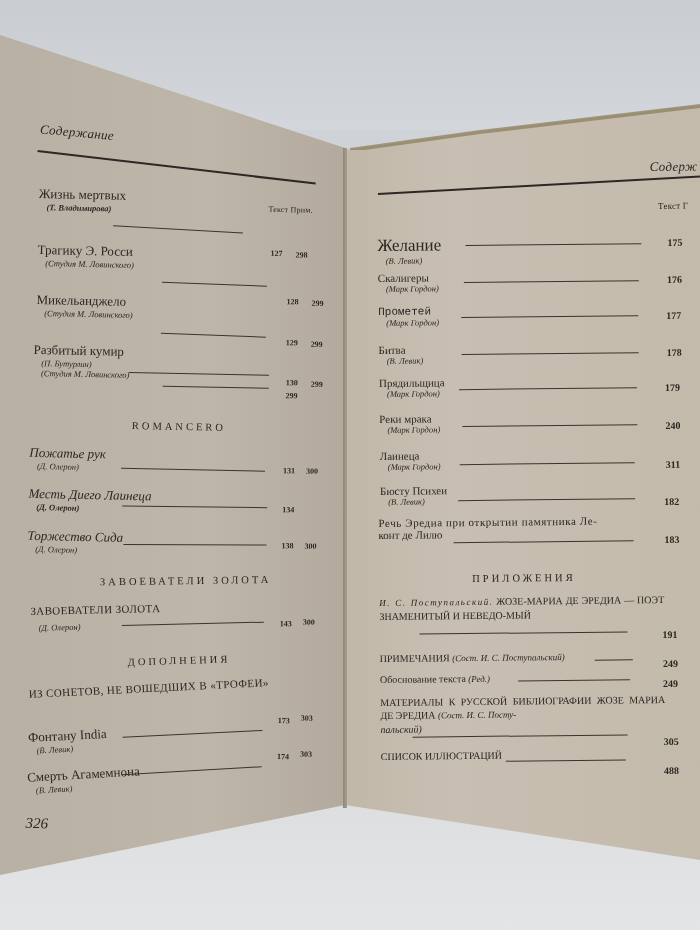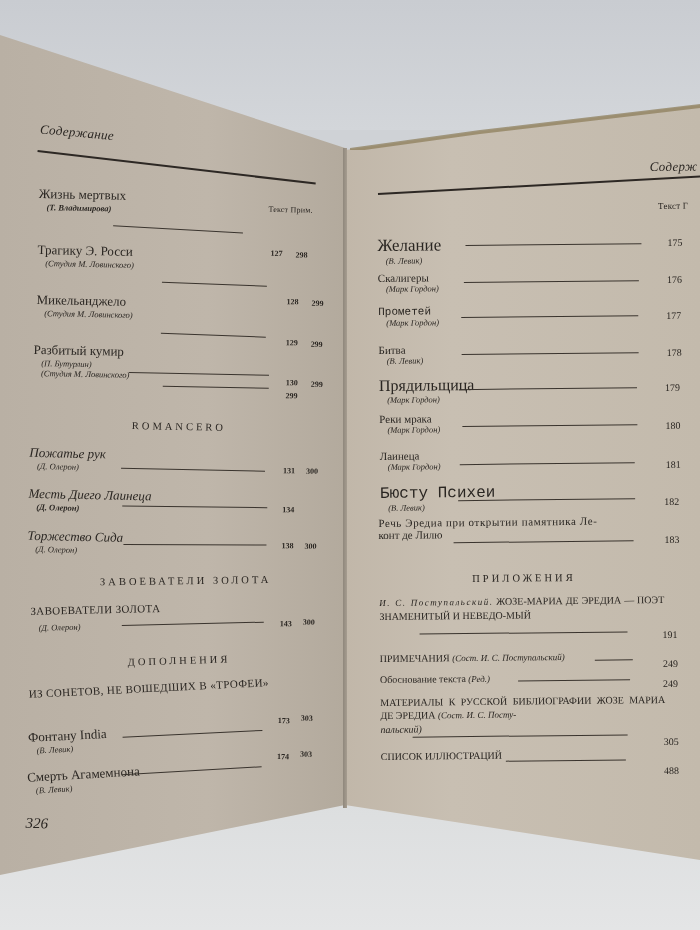--- a/index.html
+++ b/index.html
@@ -41,21 +41,21 @@
   .colhdr { position:absolute; font-size:8px; letter-spacing:.2px; }
 
   .entry { position:absolute; }
   .title { font-size:13px; white-space:nowrap; }
   .title.it { font-style:italic; }
   .title.caps { font-size:11px; letter-spacing:.4px; }
   .trans { font-size:8.5px; font-style:italic; margin-left:8px; white-space:nowrap; }
   .trans.bold { font-weight:bold; }
   .leader { position:absolute; height:1px; background:#3a342e; }
   .num { position:absolute; font-size:8px; font-weight:bold; }
-  .num-r { position:absolute; font-size:10px; font-weight:normal; }
+  .num-r { position:absolute; font-size:10px; font-weight:bold; }
 
   .section { position:absolute; font-size:10.5px; letter-spacing:3px; text-align:center; }
   .pageno { position:absolute; font-style:italic; font-size:15px; }
 
   .multi { font-size:10px; line-height:13px; width:285px; text-align:justify; }
   .multi .it { font-style:italic; font-size:9px; letter-spacing:1.5px; }
   .multi .itn { font-style:italic; font-size:9px; }
   .multi .tiny { font-style:italic; font-size:10px; }
 </style>
 </head>
@@ -192,42 +192,42 @@
   <div class="num-r" style="left:320px;top:313px;">177</div>
 
   <div class="entry" style="left:32px;top:344px;">
     <div class="title" style="font-size:11px;">Битва</div>
     <div class="trans">(В. Левик)</div>
   </div>
   <div class="leader" style="left:115px;top:355px;width:177px;"></div>
   <div class="num-r" style="left:320px;top:350px;">178</div>
 
   <div class="entry" style="left:32px;top:377px;">
-    <div class="title" style="font-size:16px;">Прядильщица</div>
+    <div class="title" style="font-size:11px;">Прядильщица</div>
     <div class="trans">(Марк Гордон)</div>
   </div>
   <div class="leader" style="left:112px;top:390px;width:178px;"></div>
   <div class="num-r" style="left:318px;top:385px;">179</div>
 
   <div class="entry" style="left:32px;top:413px;">
     <div class="title" style="font-size:11px;">Реки мрака</div>
     <div class="trans">(Марк Гордон)</div>
   </div>
   <div class="leader" style="left:115px;top:427px;width:175px;"></div>
-  <div class="num-r" style="left:318px;top:423px;">180</div>
+  <div class="num-r" style="left:318px;top:423px;">240</div>
 
   <div class="entry" style="left:32px;top:450px;">
     <div class="title" style="font-size:11px;">Лаинеца</div>
     <div class="trans">(Марк Гордон)</div>
   </div>
   <div class="leader" style="left:112px;top:465px;width:175px;"></div>
-  <div class="num-r" style="left:318px;top:462px;">181</div>
+  <div class="num-r" style="left:318px;top:462px;">311</div>
 
   <div class="entry" style="left:32px;top:485px;">
-    <div class="title" style="font-size:16px;font-family:Liberation Mono, monospace;">Бюсту Психеи</div>
+    <div class="title" style="font-size:11px;">Бюсту Психеи</div>
     <div class="trans">(В. Левик)</div>
   </div>
   <div class="leader" style="left:110px;top:501px;width:177px;"></div>
   <div class="num-r" style="left:316px;top:499px;">182</div>
 
   <div class="entry" style="left:30px;top:517px;">
     <div class="title" style="font-size:11px;letter-spacing:.6px;">Речь Эредиа при открытии памятника Ле-</div>
     <div class="title" style="font-size:11px;">конт де Лилю</div>
   </div>
   <div class="leader" style="left:105px;top:543px;width:180px;"></div>

